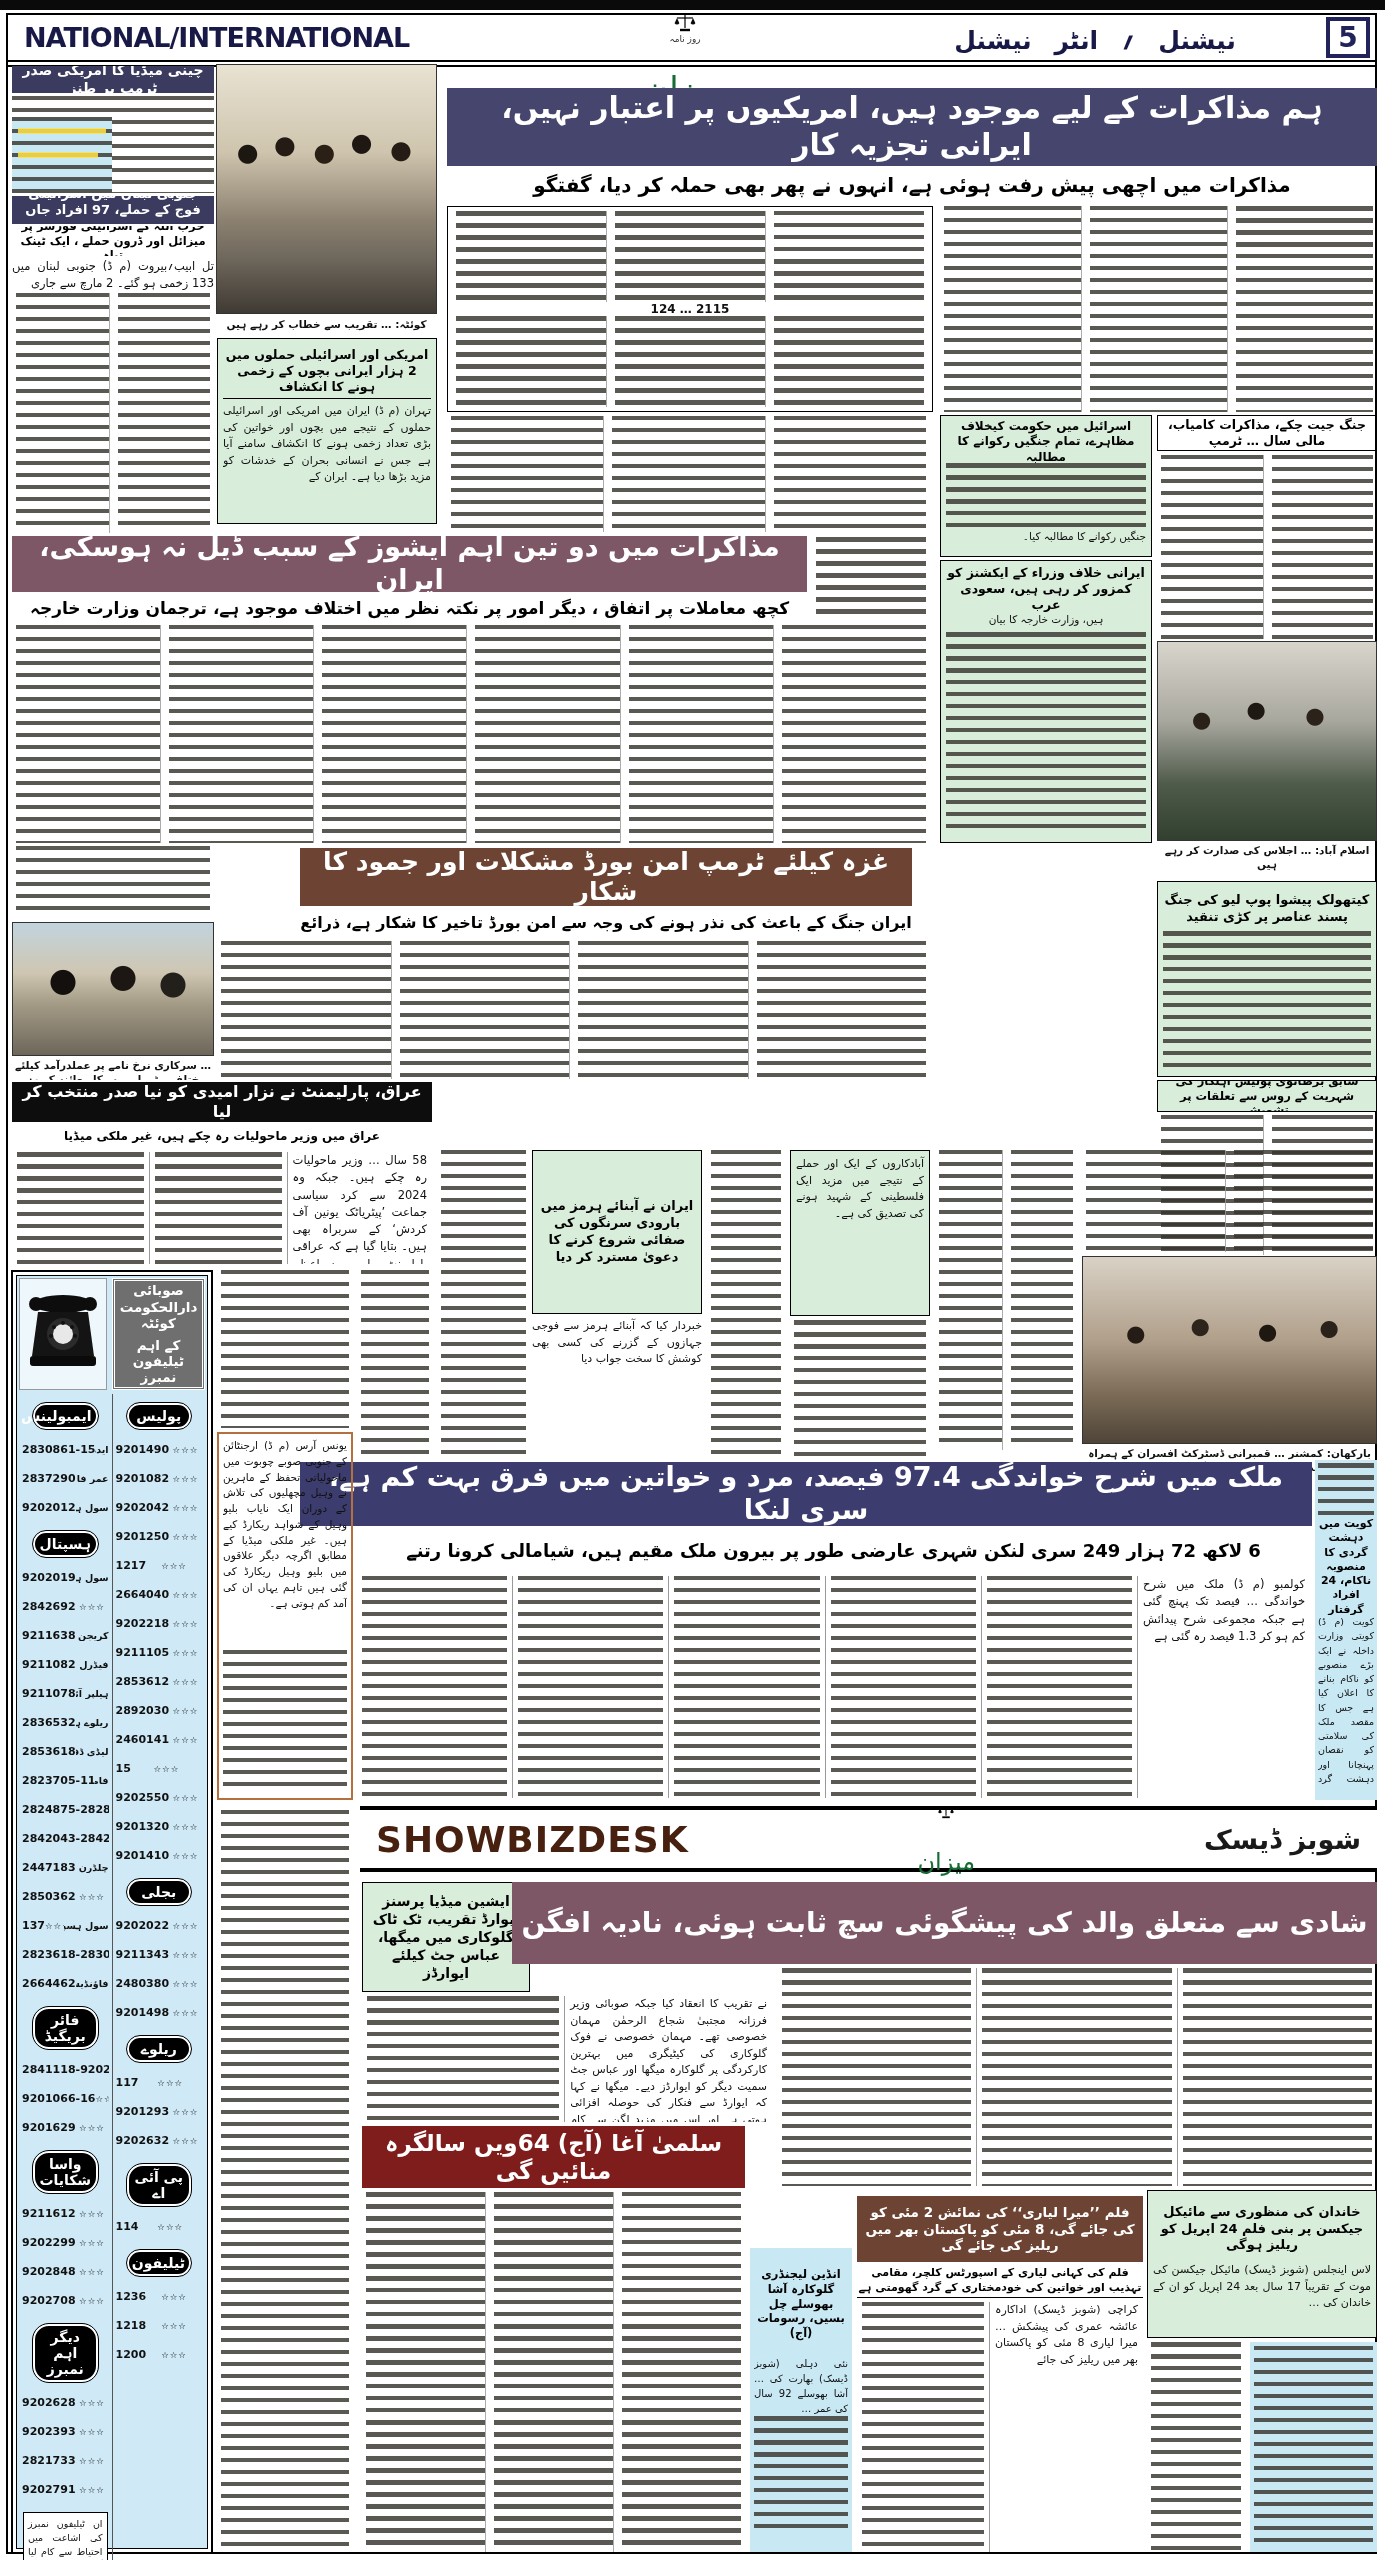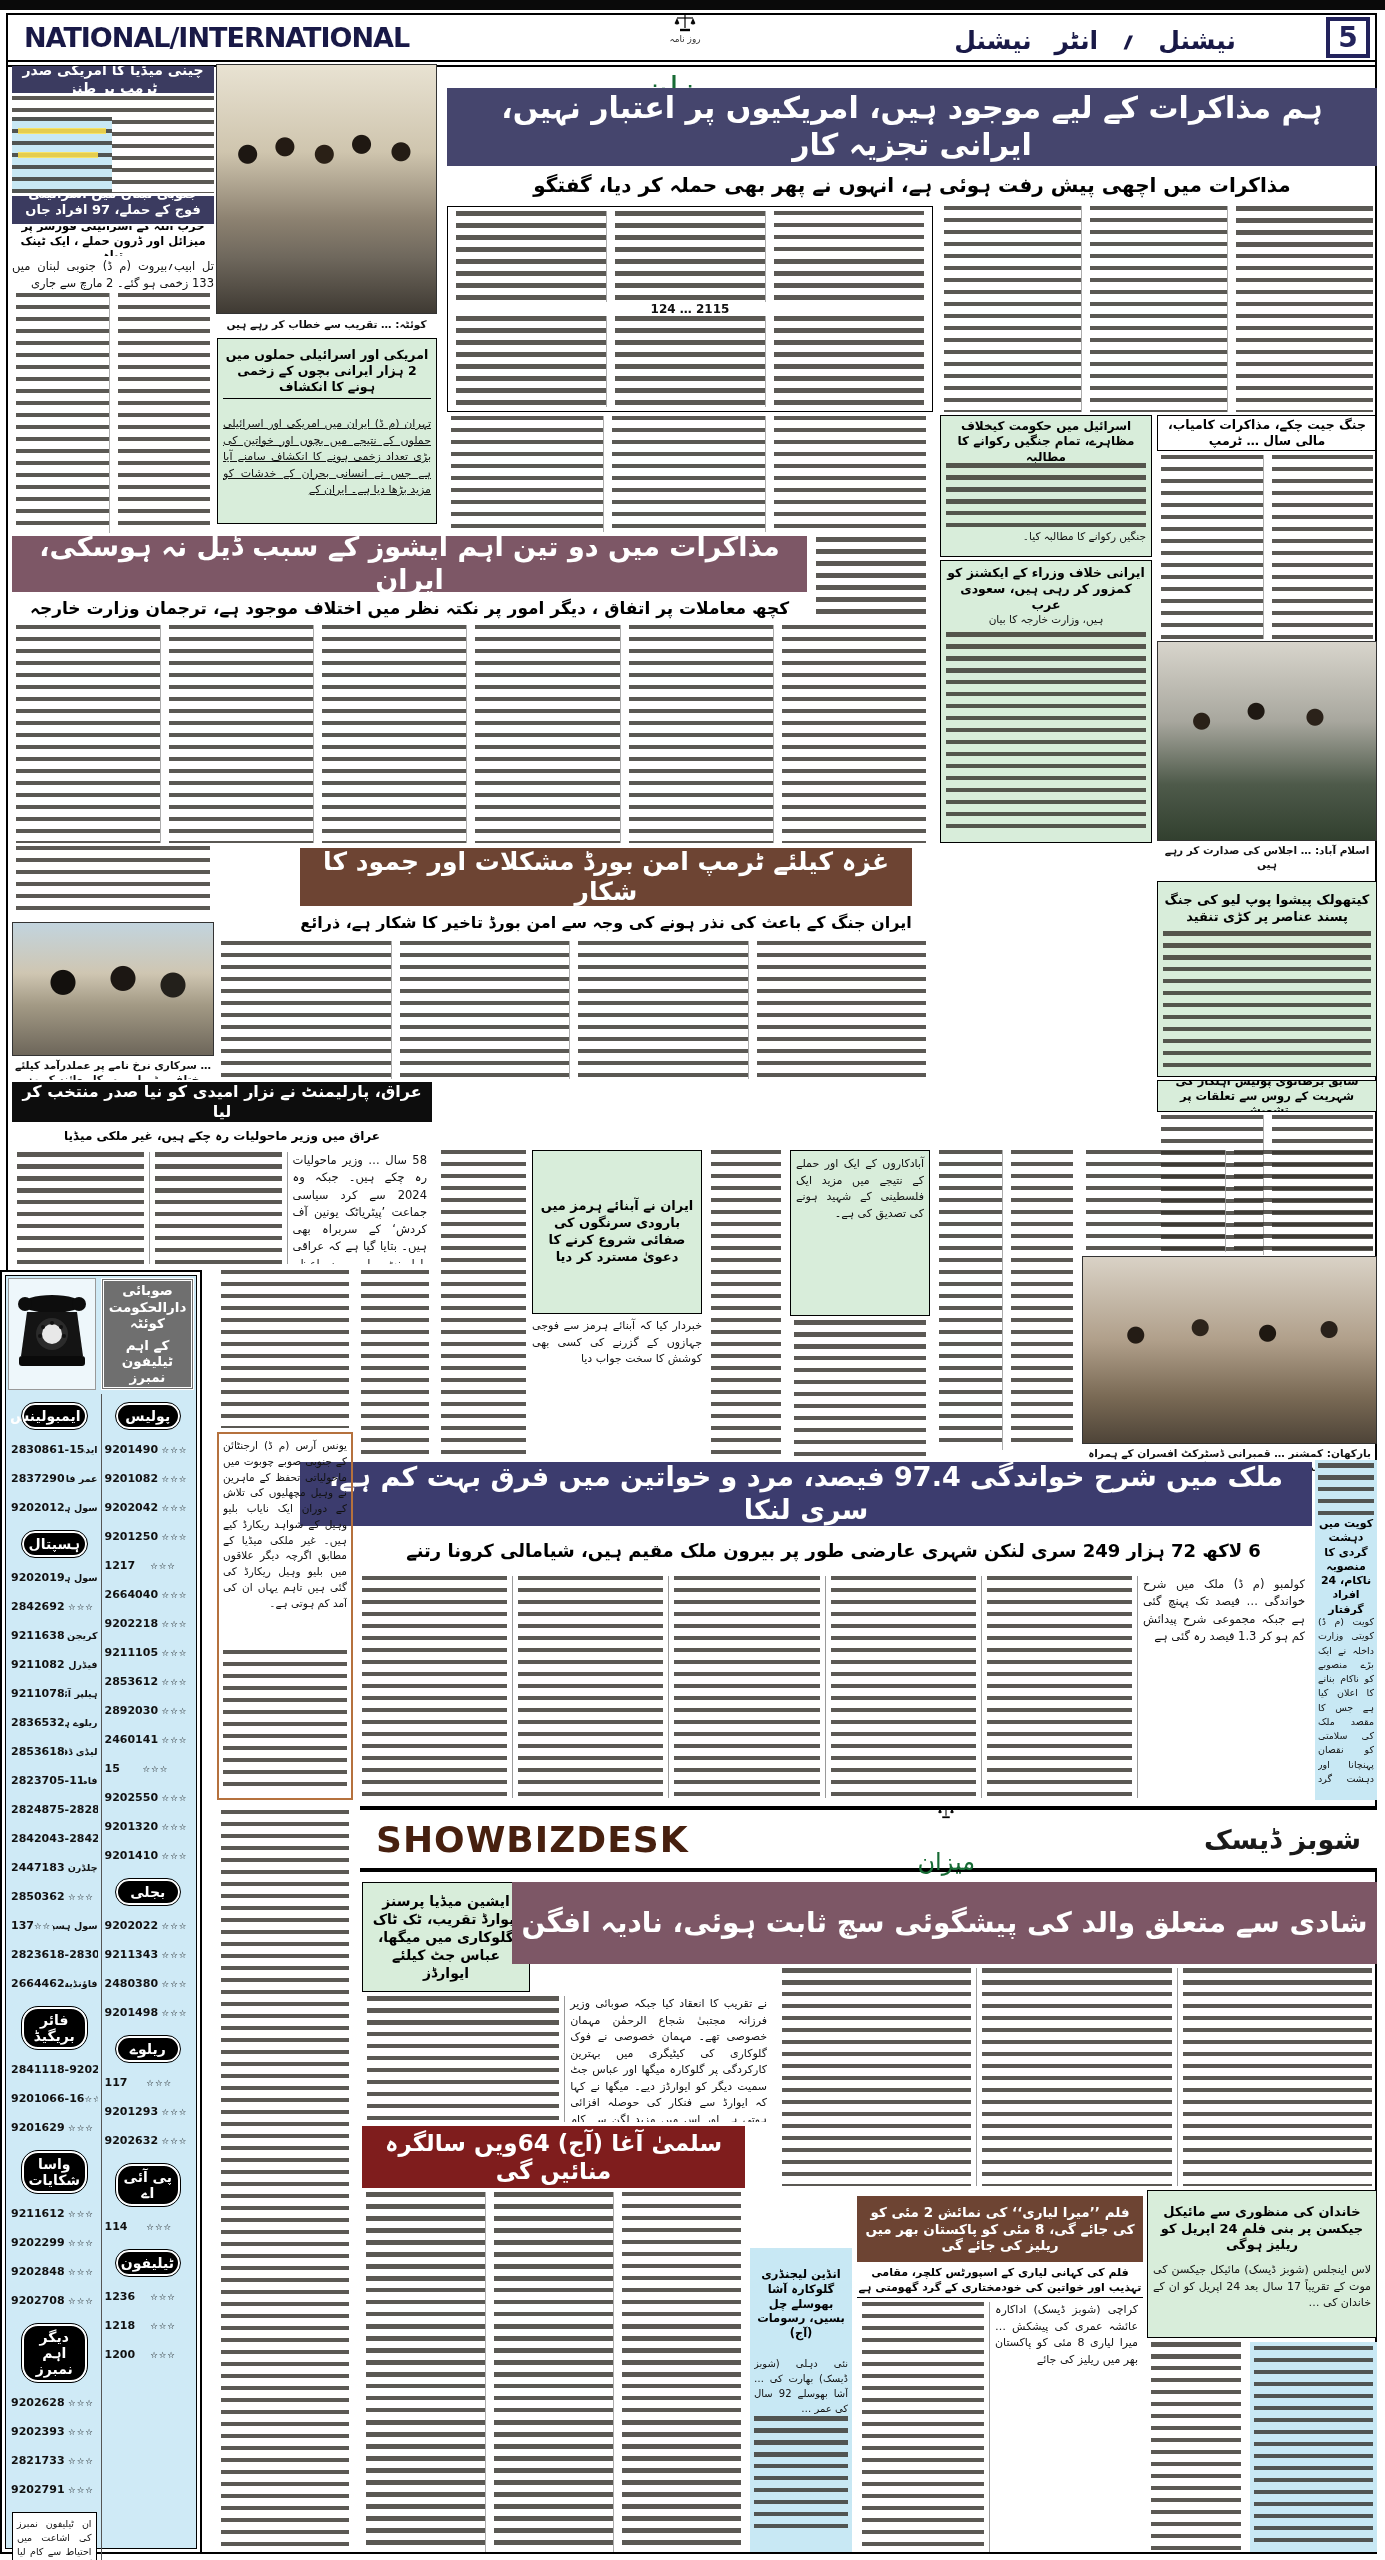--- a/index.html
+++ b/index.html
@@ -162,21 +162,21 @@
       <div class="gk"></div>
       <div class="gk"></div>
       <div class="gk"></div>
     </div>
   <div class="abs cols" style="left:812px;top:537px;width:118px;height:83px;">
       <div class="gk"></div>
     </div>
 
   <div class="abs box-green" style="left:217px;top:338px;width:220px;height:186px;padding:5px;">
     <div class="sub" style="font-size:12.5px;height:54px;border-bottom:1px solid #000;" dir="rtl">امریکی اور اسرائیلی حملوں میں 2 ہزار ایرانی بچوں کے زخمی ہونے کا انکشاف</div>
-    <div class="txt" style="font-size:11px;height:118px;margin-top:17px;text-decoration:underline;">تہران (م ڈ) ایران میں امریکی اور اسرائیلی حملوں کے نتیجے میں بچوں اور خواتین کی بڑی تعداد زخمی ہونے کا انکشاف سامنے آیا ہے جس نے انسانی بحران کے خدشات کو مزید بڑھا دیا ہے۔ ایران کے</div>
+    <div class="txt" style="font-size:11px;height:118px;margin-top:4px;">تہران (م ڈ) ایران میں امریکی اور اسرائیلی حملوں کے نتیجے میں بچوں اور خواتین کی بڑی تعداد زخمی ہونے کا انکشاف سامنے آیا ہے جس نے انسانی بحران کے خدشات کو مزید بڑھا دیا ہے۔ ایران کے</div>
   </div>
 
   <div class="abs hl hl-mauve" style="left:12px;top:536px;width:795px;height:56px;font-size:27px;" dir="rtl">مذاکرات میں دو تین اہم ایشوز کے سبب ڈیل نہ ہوسکی، ایران</div>
   <div class="abs sub" style="left:12px;top:594px;width:795px;height:28px;font-size:17px;" dir="rtl">کچھ معاملات پر اتفاق ، دیگر امور پر نکتہ نظر میں اختلاف موجود ہے، ترجمان وزارت خارجہ</div>
   <div class="abs cols" style="left:12px;top:625px;width:918px;height:218px;">
       <div class="gk"></div>
       <div class="gk"></div>
       <div class="gk"></div>
       <div class="gk"></div>
       <div class="gk"></div>
@@ -307,21 +307,21 @@
   <div class="abs" style="left:217px;top:1432px;width:136px;height:368px;border:2px solid #b5713d;padding:4px;">
     <div class="txt" style="font-size:10.5px;height:212px;">یونس آرس (م ڈ) ارجنٹائن کے جنوبی صوبے چوبوت میں ماحولیاتی تحفظ کے ماہرین نے وہیل مچھلیوں کی تلاش کے دوران ایک نایاب بلیو وہیل کے شواہد ریکارڈ کیے ہیں۔ غیر ملکی میڈیا کے مطابق اگرچہ دیگر علاقوں میں بلیو وہیل ریکارڈ کی گئی ہیں تاہم یہاں ان کی آمد کم ہوتی ہے۔</div>
     <div style="height:138px;">
         <div class="gk"></div>
       </div>
   </div>
   <div class="abs cols" style="left:217px;top:1810px;width:136px;height:742px;">
       <div class="gk"></div>
     </div>
 
-  <div class="abs dir" style="left:0;top:1270px;width:202px;height:1284px;padding:6px;">
+  <div class="abs dir" style="left:11px;top:1270px;width:202px;height:1284px;padding:6px;">
     <div style="display:flex;gap:5px;height:112px;">
       <div class="phone-img" style="flex:0 0 86px;">
         <svg width="70" height="88" viewBox="0 0 70 88">
           <ellipse cx="35" cy="14" rx="30" ry="9" fill="#0d0d0d"></ellipse>
           <circle cx="8" cy="14" r="7" fill="#0d0d0d"></circle>
             <circle cx="62" cy="14" r="7" fill="#0d0d0d"></circle>
           <path d="M10 22 L60 22 L66 66 L4 66 Z" fill="#141414"></path>
           <circle cx="35" cy="44" r="16" fill="#2b2b2b"></circle>
             <circle cx="35" cy="44" r="10" fill="#e8e8e8"></circle>
           <circle cx="35" cy="33" r="2" fill="#111"></circle>

